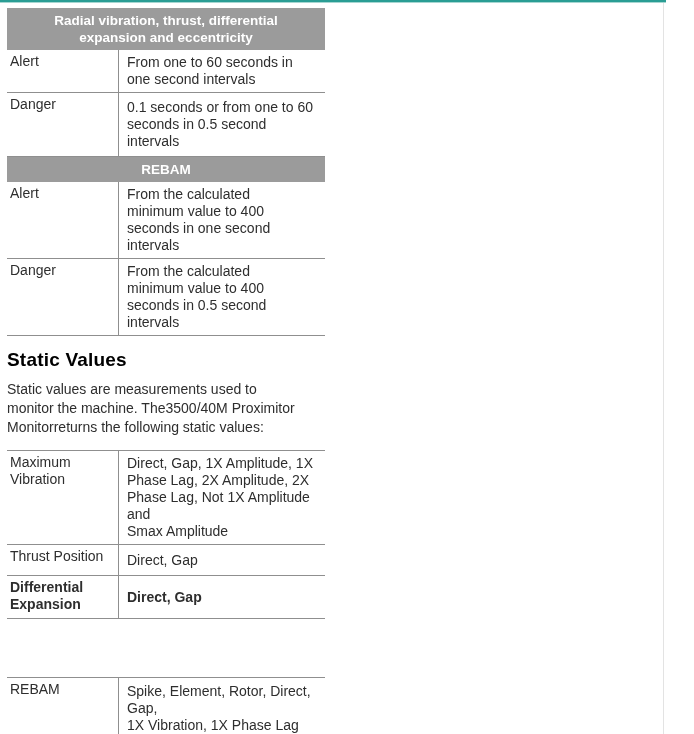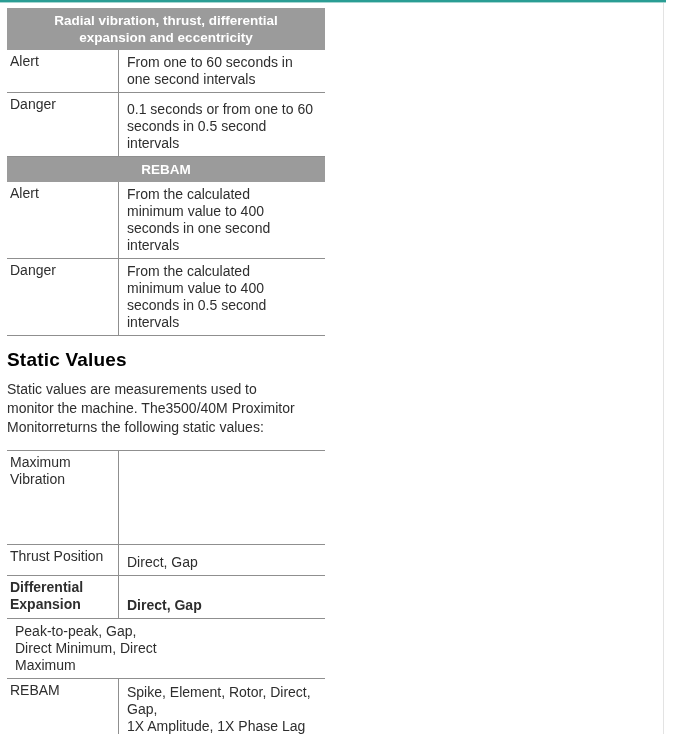--- a/index.html
+++ b/index.html
@@ -62,21 +62,21 @@
     width: 112px;
     border-right: 1px solid #8f8f8f;
     display: flex;
     align-items: flex-start;
     padding: 3px 4px 4px 3px;
     box-sizing: border-box;
   }
   .c2 {
     flex: 1;
     display: flex;
-    align-items: flex-end;
+    align-items: center;
     padding: 4px 0 4px 8px;
   }
   .cell-text {
     white-space: pre-line;
   }
   .mh42  { min-height: 42px; }
   .mh63  { min-height: 63px; }
   .mh76  { min-height: 76px; }
   .mh93  { min-height: 93px; }
   .mh30  { min-height: 30px; }
@@ -167,20 +167,27 @@
 monitor the machine. The3500/40M Proximitor
 Monitorreturns the following static values:</p>
 
     <section class="tbl tbl2">
 
       <div class="row mh93">
         <div class="c1">
           <span class="cell-text">Maximum
 Vibration</span>
         </div>
+        <div class="c2">
+          <span class="cell-text">Direct, Gap, 1X Amplitude, 1X
+Phase Lag, 2X Amplitude, 2X
+Phase Lag, Not 1X Amplitude
+and
+Smax Amplitude</span>
+        </div>
       </div>
 
       <div class="row mh30">
         <div class="c1">
           <span class="cell-text">Thrust Position</span>
         </div>
         <div class="c2">
           <span class="cell-text">Direct, Gap</span>
         </div>
       </div>
@@ -189,33 +196,28 @@
         <div class="c1">
           <span class="cell-text">Differential
 Expansion</span>
         </div>
         <div class="c2">
           <span class="cell-text">Direct, Gap</span>
         </div>
       </div>
 
       <div class="row mh58">
-        <div class="c2">
-          <span class="cell-text">Peak-to-peak, Gap,
-Direct Minimum, Direct
-Maximum</span>
-        </div>
       </div>
 
       <div class="row mh60">
         <div class="c1">
           <span class="cell-text">REBAM</span>
         </div>
         <div class="c2">
           <span class="cell-text">Spike, Element, Rotor, Direct,
 Gap,
-1X Amplitude, 1X Phase Lag</span>
+1X Vibration, 1X Phase Lag</span>
         </div>
       </div>
 
     </section>
   </div>
 </div>
 
 </body></html>

